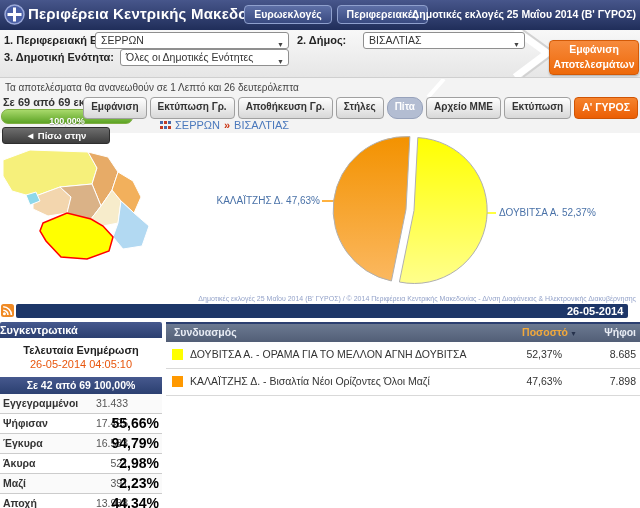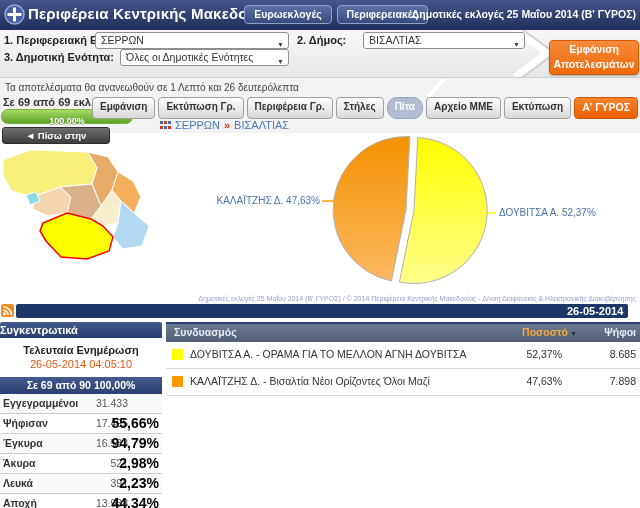--- a/index.html
+++ b/index.html
@@ -138,21 +138,21 @@
   </div>
   <div class="abs refresh-notice">Τα αποτελέσματα θα ανανεωθούν σε 1 Λεπτό και 26 δευτερόλεπτα</div>
   <div class="abs stations-label">Σε 69 από 69 εκλ. τμήματα</div>
   <div class="abs progress">
     <span>100,00%</span>
   </div>
 
   <div class="abs toolbar">
     <div class="tbtn">Εμφάνιση</div>
     <div class="tbtn">Εκτύπωση Γρ.</div>
-    <div class="tbtn">Περιφέρεια Γρ.</div>
+    <div class="tbtn">Αποθήκευση Γρ.</div>
     <div class="tbtn">Στήλες</div>
     <div class="tbtn active">Πίτα</div>
     <div class="tbtn">Αρχείο ΜΜΕ</div>
     <div class="tbtn">Εκτύπωση</div>
     <div class="tbtn round">Α' ΓΥΡΟΣ</div>
   </div>
 
   <div class="abs breadcrumb">
     <svg width="11" height="9" viewBox="0 0 11 9">
       <rect x="0" y="0" width="3" height="3" fill="#4668a8"></rect>
@@ -211,21 +211,21 @@
     <path d="M2.2 2.8 a8.2 8.2 0 0 1 8.2 8.2" fill="none" stroke="#fff" stroke-width="1.6"></path>
   </svg>
   <div class="abs ticker">
     <span>26-05-2014</span>
   </div>
 
   <div class="abs summary">
     <div class="panel-title">Συγκεντρωτικά</div>
     <div class="upd-label">Τελευταία Ενημέρωση</div>
     <div class="upd-value">26-05-2014 04:05:10</div>
-    <div class="stations-bar">Σε 69 από  90    100,00%</div>
+    <div class="stations-bar">Σε 42 από  69    100,00%</div>
     <div>
       <div class="srow">
         <span class="lab">Εγγεγραμμένοι</span>
         <span class="val">31.433</span>
         <span class="pct"></span>
       </div>
       <div class="srow">
         <span class="lab">Ψήφισαν</span>
         <span class="val">17.495</span>
         <span class="pct">55,66%</span>
@@ -234,21 +234,21 @@
         <span class="lab">Έγκυρα</span>
         <span class="val">16.583</span>
         <span class="pct">94,79%</span>
       </div>
       <div class="srow">
         <span class="lab">Άκυρα</span>
         <span class="val">521</span>
         <span class="pct">2,98%</span>
       </div>
       <div class="srow">
-        <span class="lab">Λευκά</span>
+        <span class="lab">Μαζί</span>
         <span class="val">391</span>
         <span class="pct">2,23%</span>
       </div>
       <div class="srow">
         <span class="lab">Αποχή</span>
         <span class="val">13.938</span>
         <span class="pct">44,34%</span>
       </div>
     </div>
   </div>

